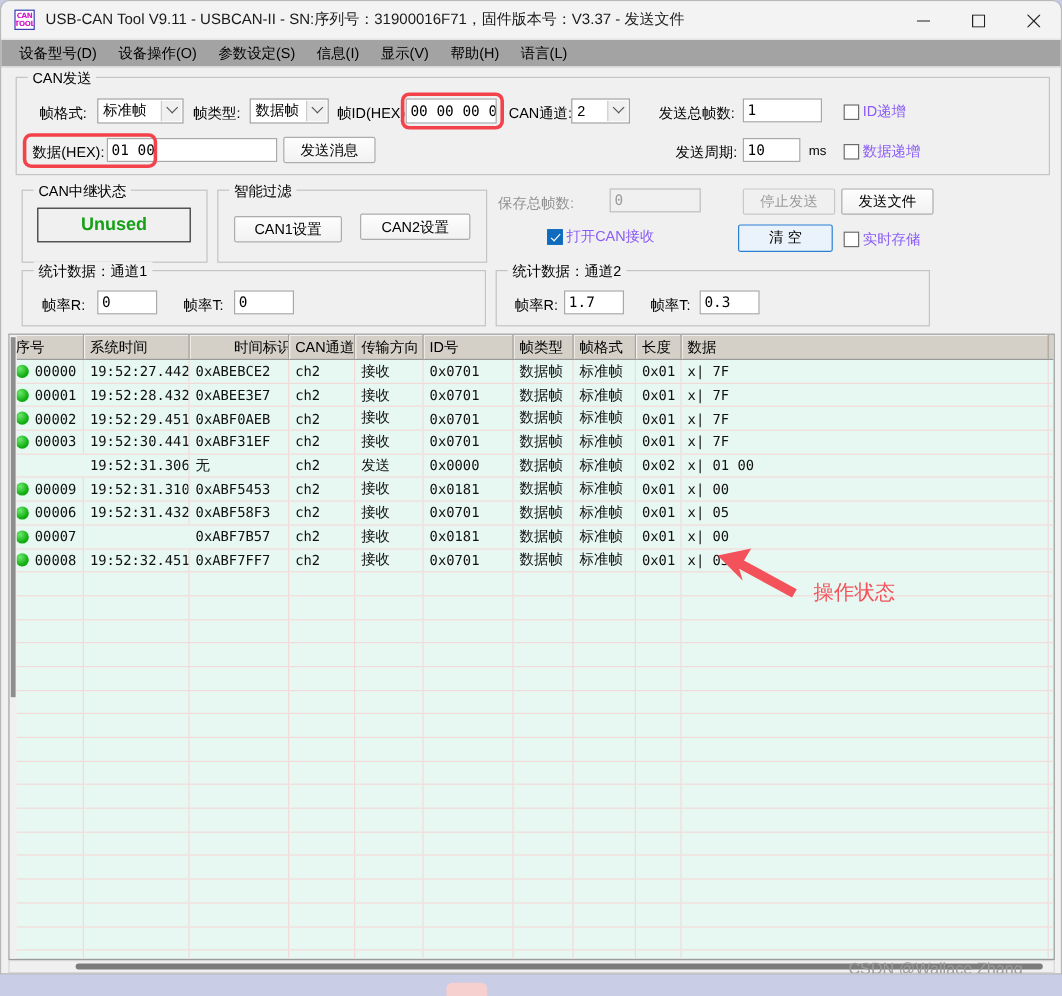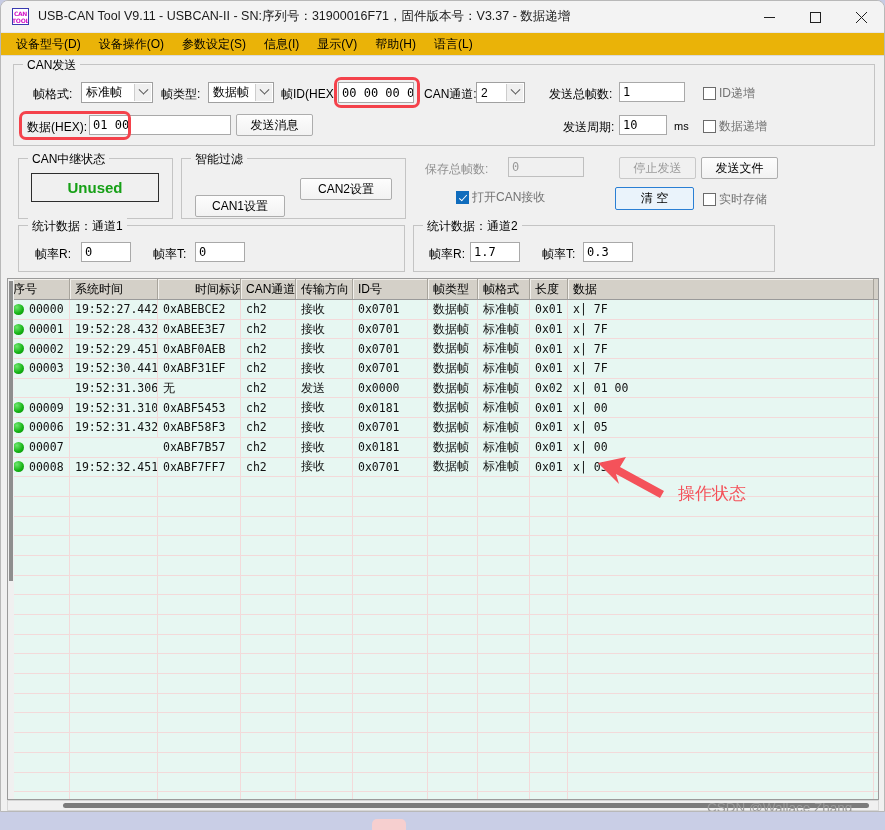--- a/index.html
+++ b/index.html
@@ -70,21 +70,21 @@
   .win-btn {
     width: 46px; height: 32px;
     display: flex; align-items: center; justify-content: center;
     font-size: 12px;
     color: #202020;
   }
 
   
   .menubar {
     height: 23px;
-    background: #eab308;
+    background: #a3a3a3;
     display: flex;
     align-items: center;
     padding-left: 6px;
     border-bottom: 1px solid #dadada;
   }
   .menu-item {
     font-size: 12px;
     color: #000;
     padding: 2px 9px;
     white-space: nowrap;
@@ -175,21 +175,21 @@
     font-family: "Liberation Sans", sans-serif;
   }
   .btn.disabled { color: #9a9a9a; background: #f0f0f0; border-color: #c8c8c8; }
   .btn.focus { border: 1.6px solid #2a7fd4; background: #eaf3fb; }
 
   .chk {
     position: absolute;
     display: flex;
     align-items: center;
     font-size: 12px;
-    color: #737373;
+    color: #8b5cf6;
     white-space: nowrap;
   }
   .chk .boxi {
     width: 13px; height: 13px;
     border: 1px solid #6b6b6b;
     background: #fff;
     margin-right: 3px;
     flex: 0 0 auto;
     position: relative;
   }
@@ -351,21 +351,21 @@
     <div class="taskbar-item"></div>
   </div>
 
   <div class="window">
 
     <div class="titlebar">
       <div class="app-icon">
         <span>CAN</span>
         <span>TOOL</span>
       </div>
-      <div class="title-text">USB-CAN Tool V9.11 - USBCAN-II - SN:序列号：31900016F71，固件版本号：V3.37 - 数据递增</div>
+      <div class="title-text">USB-CAN Tool V9.11 - USBCAN-II - SN:序列号：31900016F71，固件版本号：V3.37 - 发送文件</div>
       <div class="win-controls">
         <div class="win-btn">
           <svg width="11" height="11" viewBox="0 0 11 11">
               <line x1="0" y1="5.5" x2="11" y2="5.5" stroke="#202020" stroke-width="1"></line>
             </svg>
         </div>
         <div class="win-btn">
           <svg width="11" height="11" viewBox="0 0 11 11">
               <rect x="0.5" y="0.5" width="10" height="10" fill="none" stroke="#202020" stroke-width="1"></rect>
             </svg>
@@ -442,24 +442,24 @@
     </div>
 
     <div class="gbox" style="left:17px; top:157px; width:155px; height:61px;">
       <div class="legend">CAN中继状态</div>
     </div>
     <div class="status-field" style="left:30px; top:172px; width:128px; height:29px;">Unused</div>
 
     <div class="gbox" style="left:180px; top:157px; width:225px; height:61px;">
       <div class="legend">智能过滤</div>
     </div>
-    <div class="btn" style="left:194px; top:194px; width:90px; height:22px;">CAN1设置</div>
+    <div class="btn" style="left:194px; top:179px; width:90px; height:22px;">CAN1设置</div>
     <div class="btn" style="left:299px; top:177px; width:92px; height:22px;">CAN2设置</div>
 
-    <div class="lbl dim" style="left:424px; top:160px;">保存总帧数:</div>
+    <div class="lbl dim" style="left:414px; top:160px;">保存总帧数:</div>
     <div class="tb ro" style="left:507px; top:156px; width:76px; height:20px;">0</div>
 
     <div class="chk on" style="left:455px; top:188px;">
       <span class="boxi"></span>
       <span>打开CAN接收</span>
     </div>
 
     <div class="btn disabled" style="left:618px; top:156px; width:77px; height:22px;">停止发送</div>
     <div class="btn" style="left:700px; top:156px; width:77px; height:22px;">发送文件</div>
     <div class="btn focus" style="left:614px; top:186px; width:79px; height:23px;">清 空</div>

